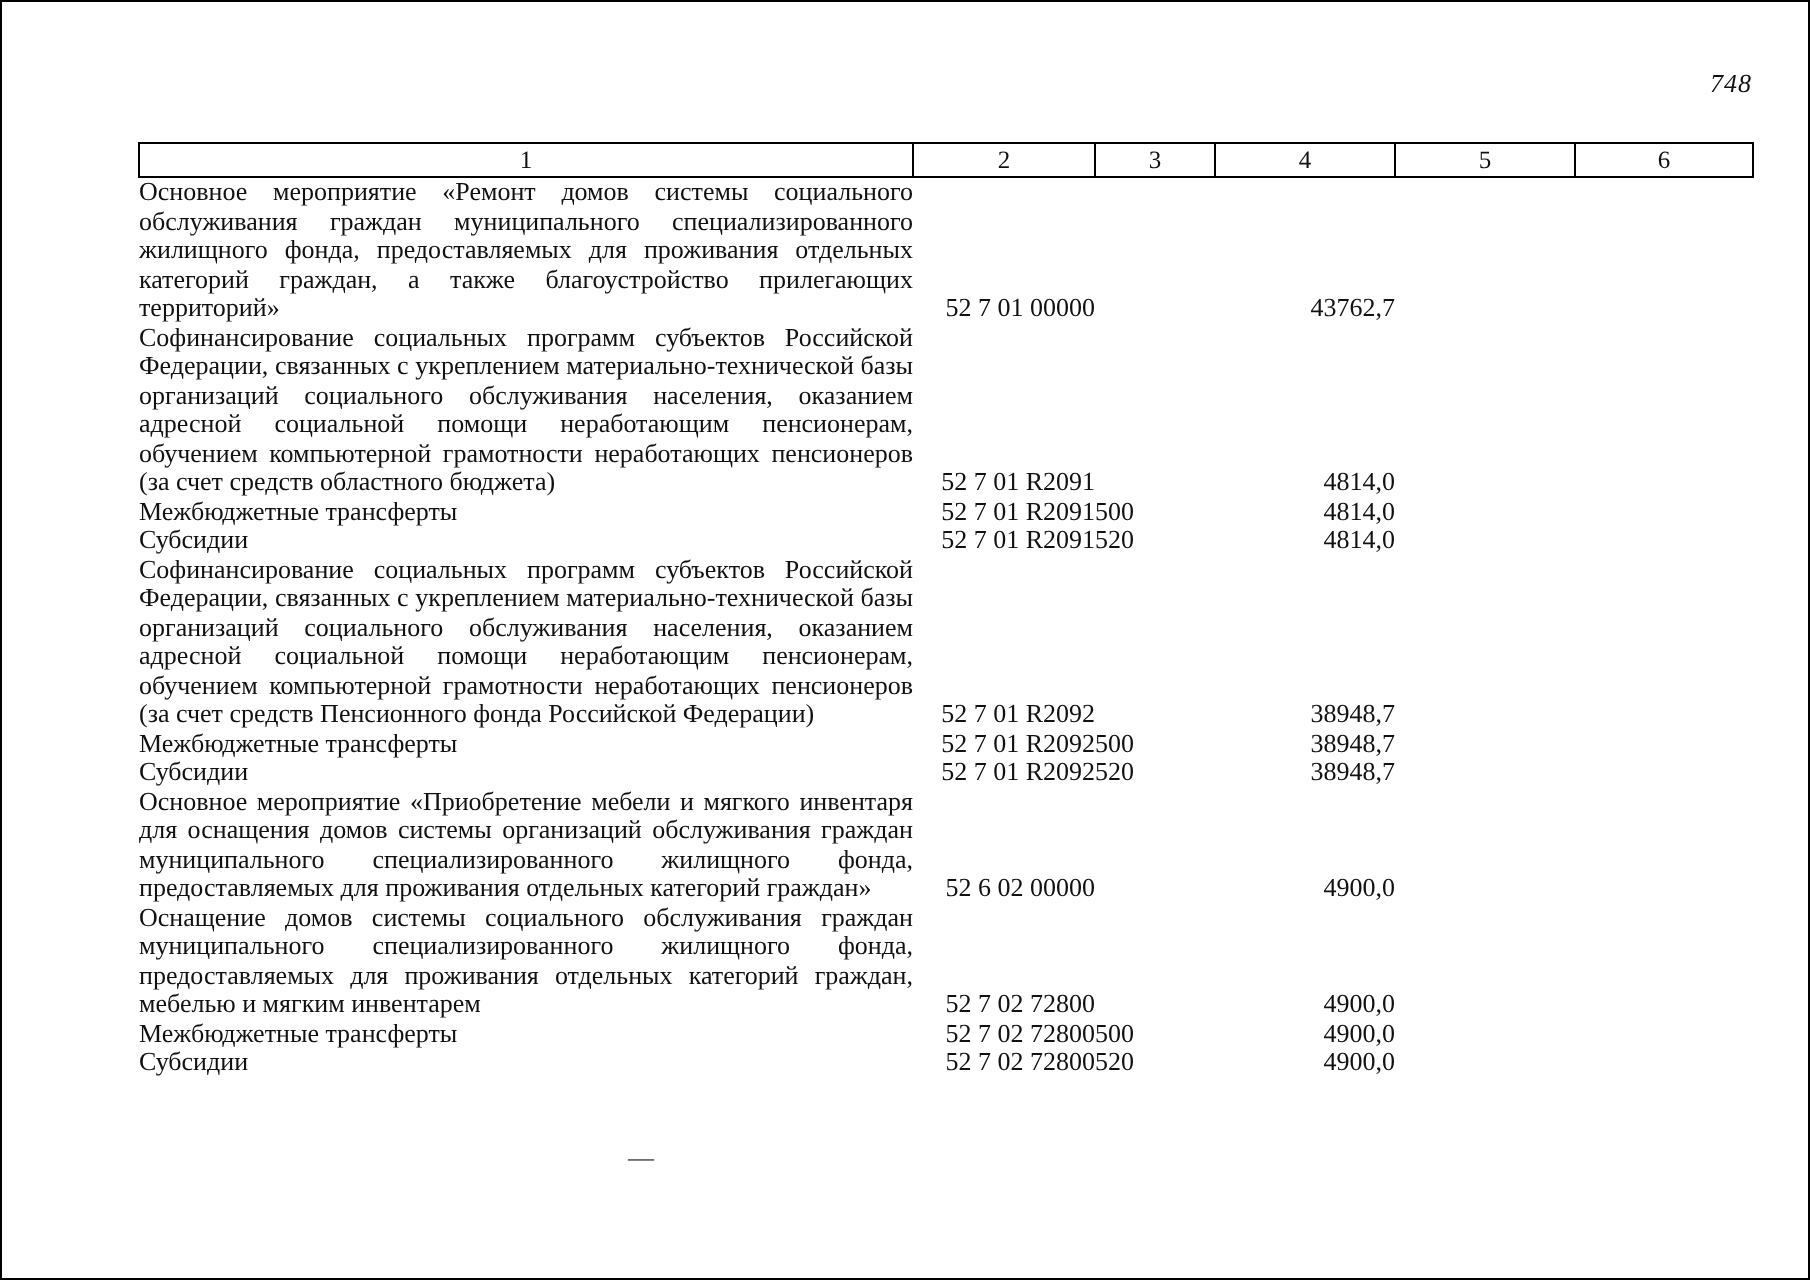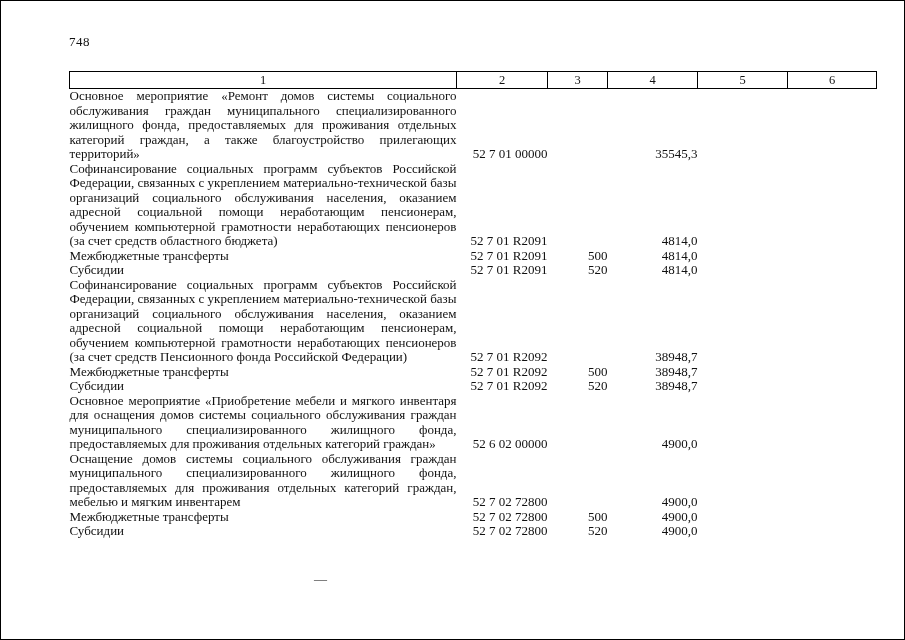--- a/index.html
+++ b/index.html
@@ -15,23 +15,24 @@
     border: 1px solid #000000;
     background: #ffffff;
     font-family: "Liberation Serif", serif;
     color: #111111;
     overflow: hidden;
   }
   .page-number {
     margin-top: 33px;
     margin-left: 68px;
     width: 807px;
-    text-align: left;
+    text-align: right;
     font-size: 13px;
     letter-spacing: 0.5px;
+    font-style: italic;
   }
   table.budget-table {
     border-collapse: collapse;
     table-layout: fixed;
     margin-left: 68px;
     margin-top: 21px;
     width: 807px;
     font-size: 13px;
     line-height: 14.5px;
   }
@@ -50,21 +51,21 @@
   }
   td.c1 {
     text-align: justify;
     padding-left: 3px;
     padding-right: 6px;
     hyphens: auto;
     margin-left: 38px;
     -webkit-hyphens: auto;
   }
   td.c2 { text-align: right; white-space: nowrap; }
-  td.c3 { text-align: right; white-space: nowrap; }
+  td.c3 { text-align: left; white-space: nowrap; }
   td.c4 { text-align: right; padding-right: 7px; white-space: nowrap; }
   td.c5, td.c6 { text-align: center; }
   .footer-mark {
     position: absolute;
     left: 313px;
     top: 570px;
     font-size: 13px;
     color: #333333;
     letter-spacing: -1px;
   }
@@ -93,21 +94,21 @@
           <td>4</td>
           <td>5</td>
           <td>6</td>
         </tr>
     </thead>
     <tbody id="table-body">
         <tr>
           <td class="c1">Основное мероприятие «Ремонт домов системы социального обслуживания граждан муниципального специализированного жилищного фонда, предоставляемых для проживания отдельных категорий граждан, а также благоустройство прилегающих территорий»</td>
           <td class="c2">52 7 01 00000</td>
           <td class="c3"></td>
-          <td class="c4">35545,3</td>
+          <td class="c4">43762,7</td>
           <td class="c5"></td>
           <td class="c6"></td>
         </tr>
         <tr>
           <td class="c1">Софинансирование социальных программ субъектов Российской Федерации, связанных с укреплением материально-технической базы организаций социального обслуживания населения, оказанием адресной социальной помощи неработающим пенсионерам, обучением компьютерной грамотности неработающих пенсионеров (за счет средств областного бюджета)</td>
           <td class="c2">52 7 01 R2091</td>
           <td class="c3"></td>
           <td class="c4">4814,0</td>
           <td class="c5"></td>
           <td class="c6"></td>
@@ -146,21 +147,21 @@
         </tr>
         <tr>
           <td class="c1">Субсидии</td>
           <td class="c2">52 7 01 R2092</td>
           <td class="c3">520</td>
           <td class="c4">38948,7</td>
           <td class="c5"></td>
           <td class="c6"></td>
         </tr>
         <tr>
-          <td class="c1">Основное мероприятие «Приобретение мебели и мягкого инвентаря для оснащения домов системы социального обслуживания граждан муниципального специализированного жилищного фонда, предоставляемых для проживания отдельных категорий граждан»</td>
+          <td class="c1">Основное мероприятие «Приобретение мебели и мягкого инвентаря для оснащения домов системы организаций обслуживания граждан муниципального специализированного жилищного фонда, предоставляемых для проживания отдельных категорий граждан»</td>
           <td class="c2">52 6 02 00000</td>
           <td class="c3"></td>
           <td class="c4">4900,0</td>
           <td class="c5"></td>
           <td class="c6"></td>
         </tr>
         <tr>
           <td class="c1">Оснащение домов системы социального обслуживания граждан муниципального специализированного жилищного фонда, предоставляемых для проживания отдельных категорий граждан, мебелью и мягким инвентарем</td>
           <td class="c2">52 7 02 72800</td>
           <td class="c3"></td>

